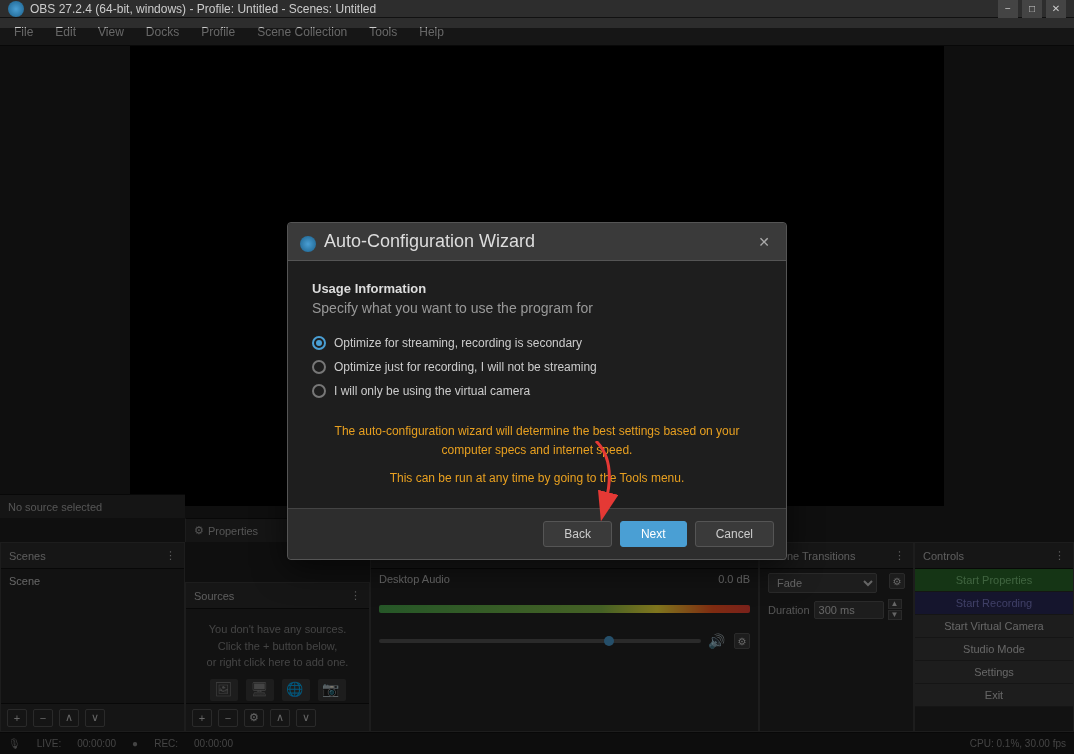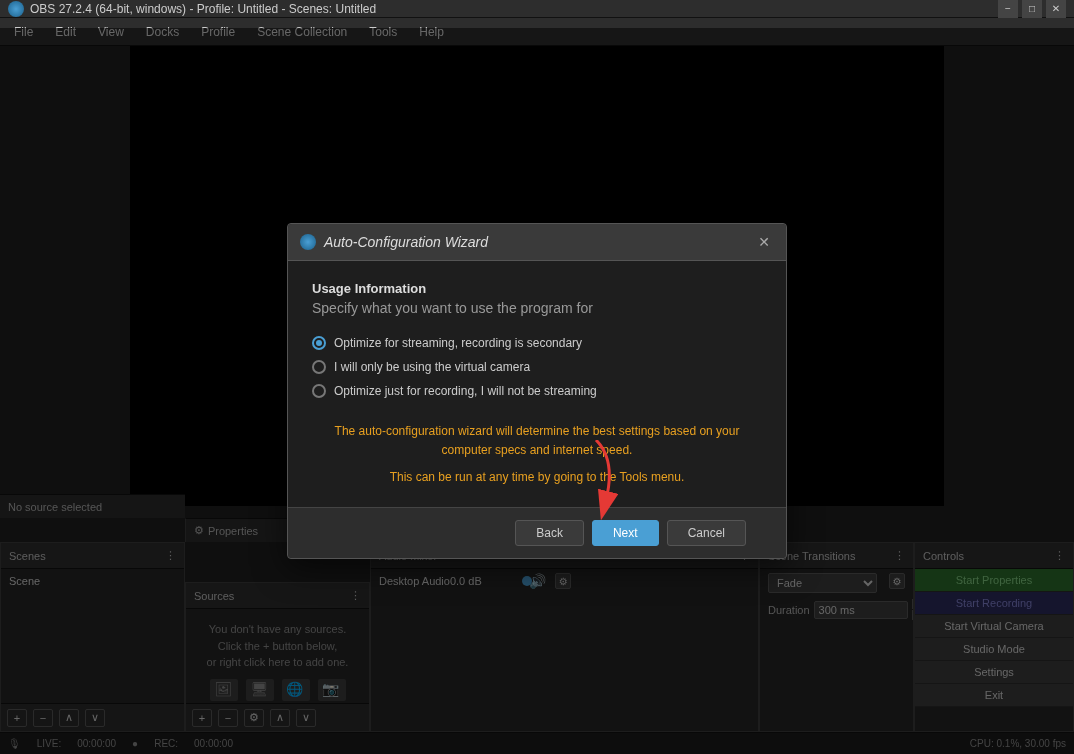--- a/index.html
+++ b/index.html
@@ -238,23 +238,22 @@
       padding: 6px 8px;
       font-size: 11px;
       color: #ccc;
       cursor: pointer;
     }
 
     
     .audio-source-row {
       padding: 4px 8px;
       display: flex;
-      flex-direction: row;
+      flex-direction: column;
       gap: 20px;
-      align-items: center;
     }
     .audio-source-name {
       display: flex;
       justify-content: space-between;
       font-size: 11px;
     }
     .audio-meter {
       height: 8px;
       background: linear-gradient(to right, #4caf50 0%, #8bc34a 60%, #ffeb3b 75%, #ff5722 90%, #f44336 100%);
       border-radius: 2px;
@@ -304,21 +303,21 @@
       gap: 4px;
       padding: 2px 8px 4px;
     }
     .duration-label { font-size: 11px; color: #aaa; }
     .duration-input {
       background: #3a3a3a;
       border: 1px solid #555;
       color: #ccc;
       padding: 2px 4px;
       font-size: 11px;
-      width: 94px;
+      width: 70px;
       border-radius: 2px;
     }
     .spin-btns {
       display: flex;
       flex-direction: column;
       gap: 1px;
     }
     .spin-btn {
       background: #3a3a3a;
       border: 1px solid #555;
@@ -372,23 +371,22 @@
       display: flex;
       align-items: center;
       justify-content: space-between;
       border-bottom: 1px solid #555;
       border-radius: 4px 4px 0 0;
     }
     .modal-title-left {
       display: flex;
       align-items: flex-end;
       gap: 8px;
-      font-size: 14px;
+      font-size: 18px;
       color: #ddd;
-      font-style: italic;
     }
     .modal-logo {
       width: 16px;
       height: 16px;
       background: radial-gradient(circle, #4a9fd4, #1a5f8a);
       border-radius: 50%;
     }
     .modal-close {
       background: none;
       border: none;
@@ -451,21 +449,21 @@
     }
 
     .modal-info-text {
       margin-top: 24px;
       font-size: 12px;
       color: #e8a020;
       line-height: 1.6;
       text-align: center;
     }
     .modal-footer {
-      padding: 12px 40px;
+      padding: 12px 12px;
       background: #2d2d2d;
       border-top: 1px solid #444;
       display: flex;
       justify-content: flex-end;
       gap: 8px;
       border-radius: 0 0 4px 4px;
       position: relative;
     }
     .modal-btn {
       padding: 5px 20px;
@@ -645,25 +643,25 @@
     <div class="modal-body">
       <div class="modal-section-title">Usage Information</div>
       <div class="modal-section-sub">Specify what you want to use the program for</div>
 
       <div class="radio-option">
         <div class="radio-circle selected"></div>
         <span class="radio-label">Optimize for streaming, recording is secondary</span>
       </div>
       <div class="radio-option">
         <div class="radio-circle unselected"></div>
-        <span class="radio-label">I will only be using the virtual camera</span>
+        <span class="radio-label">Optimize just for recording, I will not be streaming</span>
       </div>
       <div class="radio-option">
         <div class="radio-circle unselected"></div>
-        <span class="radio-label">Optimize just for recording, I will not be streaming</span>
+        <span class="radio-label">I will only be using the virtual camera</span>
       </div>
 
       <div class="modal-info-text">
         <div>The auto-configuration wizard will determine the best settings based on your</div>
         <div>computer specs and internet speed.</div>
         <div style="height:8px;"></div>
         <div>This can be run at any time by going to the Tools menu.</div>
       </div>
     </div>
 

